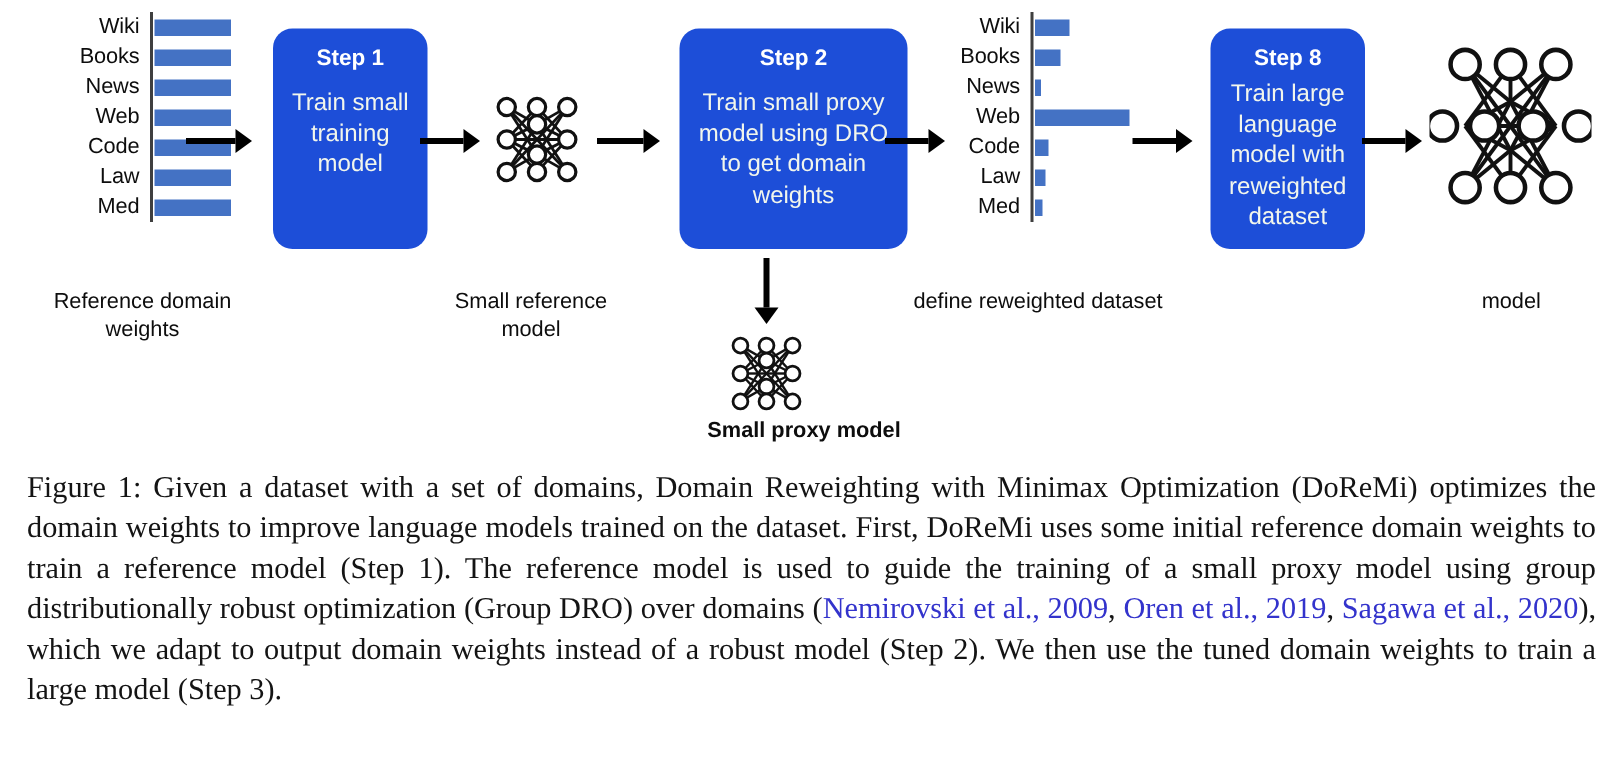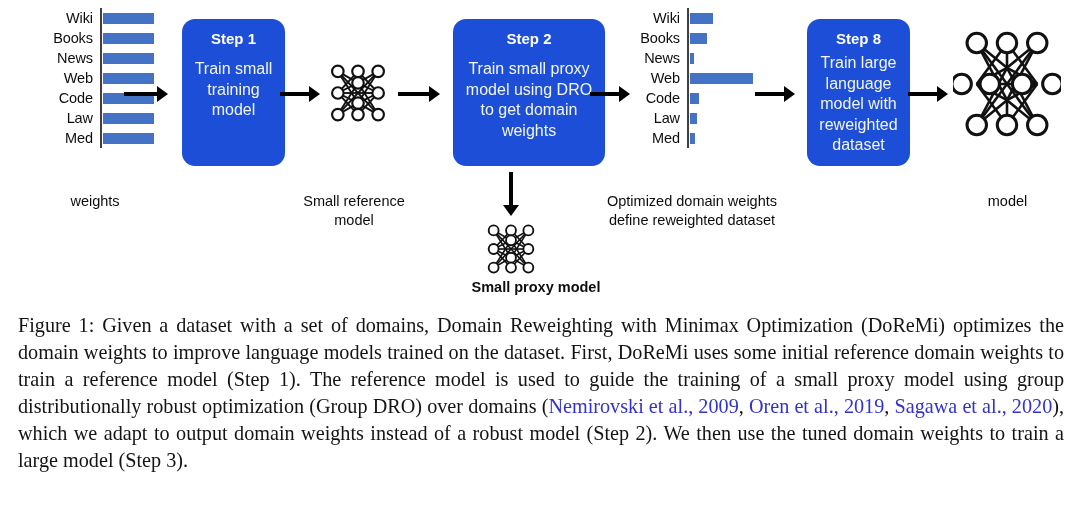--- a/index.html
+++ b/index.html
@@ -183,20 +183,21 @@
       <span class="bar-fill" style="width:52px"></span>
     </div>
     <div class="bar-row">
       <span class="bar-label">Med</span>
       <span class="bar-axis"></span>
       <span class="bar-fill" style="width:52px"></span>
     </div>
   </div>
 
   <div class="fig-caption" style="left:10px; top:192px; width:170px;">
+    <div>Reference domain</div>
     <div>weights</div>
   </div>
 
   <div class="arrow-h" style="left:124px; top:83px; width:44px;">
     <span class="shaft"></span>
     <span class="head"></span>
   </div>
 
   <div class="step-box" style="left:170px; top:19px; width:103px; height:147px;">
     <div class="step-title">Step 1</div>
@@ -364,21 +365,20 @@
       <span class="bar-fill" style="width:7px"></span>
     </div>
     <div class="bar-row">
       <span class="bar-label">Med</span>
       <span class="bar-axis"></span>
       <span class="bar-fill" style="width:5px"></span>
     </div>
   </div>
 
   <div class="fig-caption" style="left:592px; top:192px; width:200px;">
-    <div>Optimized domain weights</div>
     <div>define reweighted dataset</div>
   </div>
 
   <div class="arrow-h" style="left:755px; top:83px; width:40px;">
     <span class="shaft"></span>
     <span class="head"></span>
   </div>
 
   <div class="step-box" style="left:795px; top:19px; width:103px; height:147px;">
     <div class="step-title" style="margin-bottom:6px;">Step 8</div>

